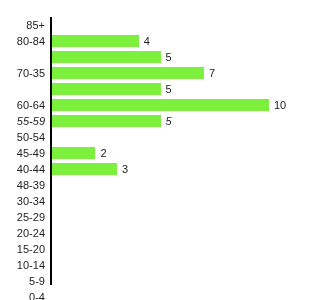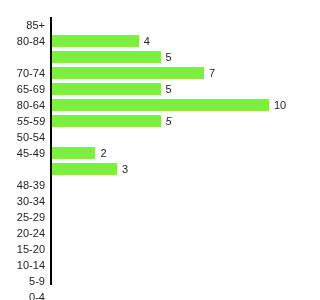--- a/index.html
+++ b/index.html
@@ -78,48 +78,48 @@
         <div class="row" style="top: 33px;">
           <div class="row-label">80-84</div>
           <div class="bar" style="width: 86.8px; background: rgb(124, 240, 60);"></div>
           <div class="bar-value" style="left: 143.8px;">4</div>
         </div>
         <div class="row" style="top: 49px;">
           <div class="bar" style="width: 108.5px; background: rgb(124, 240, 60);"></div>
           <div class="bar-value" style="left: 165.5px;">5</div>
         </div>
         <div class="row" style="top: 65px;">
-          <div class="row-label">70-74</div>
+          <div class="row-label">70-35</div>
           <div class="bar" style="width: 151.9px; background: rgb(124, 240, 60);"></div>
           <div class="bar-value" style="left: 208.9px;">7</div>
         </div>
         <div class="row" style="top: 81px;">
-          <div class="row-label">65-69</div>
           <div class="bar" style="width: 108.5px; background: rgb(124, 240, 60);"></div>
           <div class="bar-value" style="left: 165.5px;">5</div>
         </div>
         <div class="row" style="top: 97px;">
-          <div class="row-label">80-64</div>
+          <div class="row-label">60-64</div>
           <div class="bar" style="width: 217px; background: rgb(124, 240, 60);"></div>
           <div class="bar-value" style="left: 274px;">10</div>
         </div>
         <div class="row" style="top: 113px; font-style: italic;">
           <div class="row-label">55-59</div>
           <div class="bar" style="width: 108.5px; background: rgb(124, 240, 60);"></div>
           <div class="bar-value" style="left: 165.5px;">5</div>
         </div>
         <div class="row" style="top: 129px;">
           <div class="row-label">50-54</div>
         </div>
         <div class="row" style="top: 145px;">
           <div class="row-label">45-49</div>
           <div class="bar" style="width: 43.4px; background: rgb(124, 240, 60);"></div>
           <div class="bar-value" style="left: 100.4px;">2</div>
         </div>
         <div class="row" style="top: 161px;">
+          <div class="row-label">40-44</div>
           <div class="bar" style="width: 65.1px; background: rgb(124, 240, 60);"></div>
           <div class="bar-value" style="left: 122.1px;">3</div>
         </div>
         <div class="row" style="top: 177px;">
           <div class="row-label">48-39</div>
         </div>
         <div class="row" style="top: 193px;">
           <div class="row-label">30-34</div>
         </div>
         <div class="row" style="top: 209px;">

